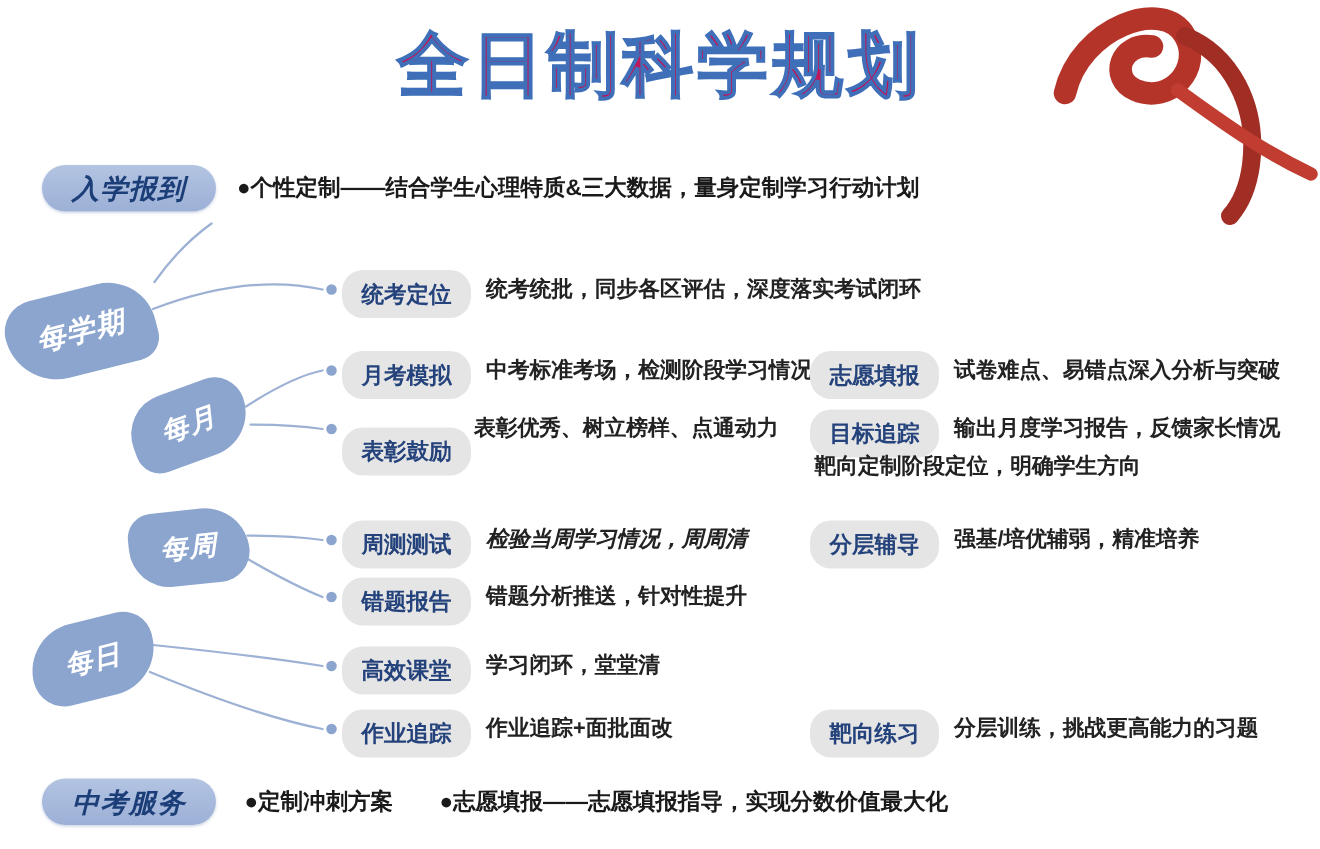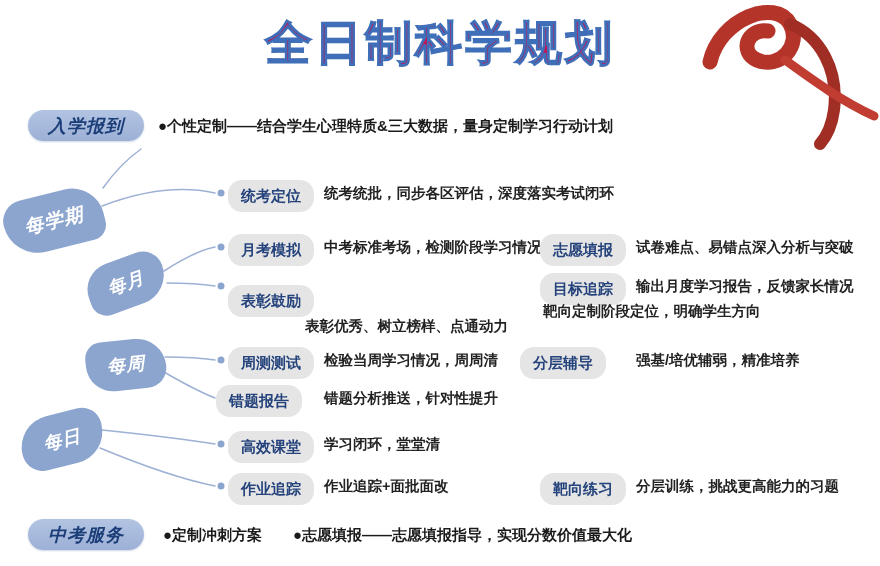--- a/index.html
+++ b/index.html
@@ -99,42 +99,42 @@
   <div class="petal petal-week">每周</div>
   <div class="petal petal-day">每日</div>
 
   <div class="item-badge" style="left:228px;top:180px;">统考定位</div>
   <div class="item-desc" style="left:324px;top:180px;">统考统批，同步各区评估，深度落实考试闭环</div>
 
   <div class="item-badge" style="left:228px;top:234px;">月考模拟</div>
   <div class="item-desc" style="left:324px;top:234px;">中考标准考场，检测阶段学习情况</div>
 
   <div class="item-badge" style="left:228px;top:285px;">表彰鼓励</div>
-  <div class="item-desc" style="left:305px;top:273px;margin-top:40px;">表彰优秀、树立榜样、点通动力</div>
+  <div class="item-desc" style="left:316px;top:273px;">表彰优秀、树立榜样、点通动力</div>
 
   <div class="item-badge" style="left:228px;top:347px;">周测测试</div>
-  <div class="item-desc" style="left:324px;top:347px;">检验当周学习情况，周周清</div>
+  <div class="item-desc" style="left:324px;top:347px;font-style:italic;">检验当周学习情况，周周清</div>
 
-  <div class="item-badge" style="left:216px;top:385px;">错题报告</div>
+  <div class="item-badge" style="left:228px;top:385px;">错题报告</div>
   <div class="item-desc" style="left:324px;top:385px;">错题分析推送，针对性提升</div>
 
   <div class="item-badge" style="left:228px;top:431px;">高效课堂</div>
   <div class="item-desc" style="left:324px;top:431px;">学习闭环，堂堂清</div>
 
   <div class="item-badge" style="left:228px;top:473px;">作业追踪</div>
   <div class="item-desc" style="left:324px;top:473px;">作业追踪+面批面改</div>
 
   <div class="item-badge" style="left:540px;top:234px;">志愿填报</div>
   <div class="item-desc" style="left:636px;top:234px;">试卷难点、易错点深入分析与突破</div>
 
   <div class="item-badge" style="left:540px;top:273px;">目标追踪</div>
   <div class="item-desc" style="left:636px;top:273px;text-align:right;">输出月度学习报告，反馈家长情况</div>
   <div class="item-desc" style="left:543px;top:298px;">靶向定制阶段定位，明确学生方向</div>
 
-  <div class="item-badge" style="left:520px;top:347px;">分层辅导</div>
+  <div class="item-badge" style="left:540px;top:347px;">分层辅导</div>
   <div class="item-desc" style="left:636px;top:347px;">强基/培优辅弱，精准培养</div>
 
   <div class="item-badge" style="left:540px;top:473px;">靶向练习</div>
   <div class="item-desc" style="left:636px;top:473px;">分层训练，挑战更高能力的习题</div>
 
   <div class="section-pill" style="left:28px;top:519px;">中考服务</div>
   <div class="service-text" style="left:163px;top:519px;">●定制冲刺方案</div>
   <div class="service-text" style="left:293px;top:519px;">●志愿填报——志愿填报指导，实现分数价值最大化</div>
 
 </div>

